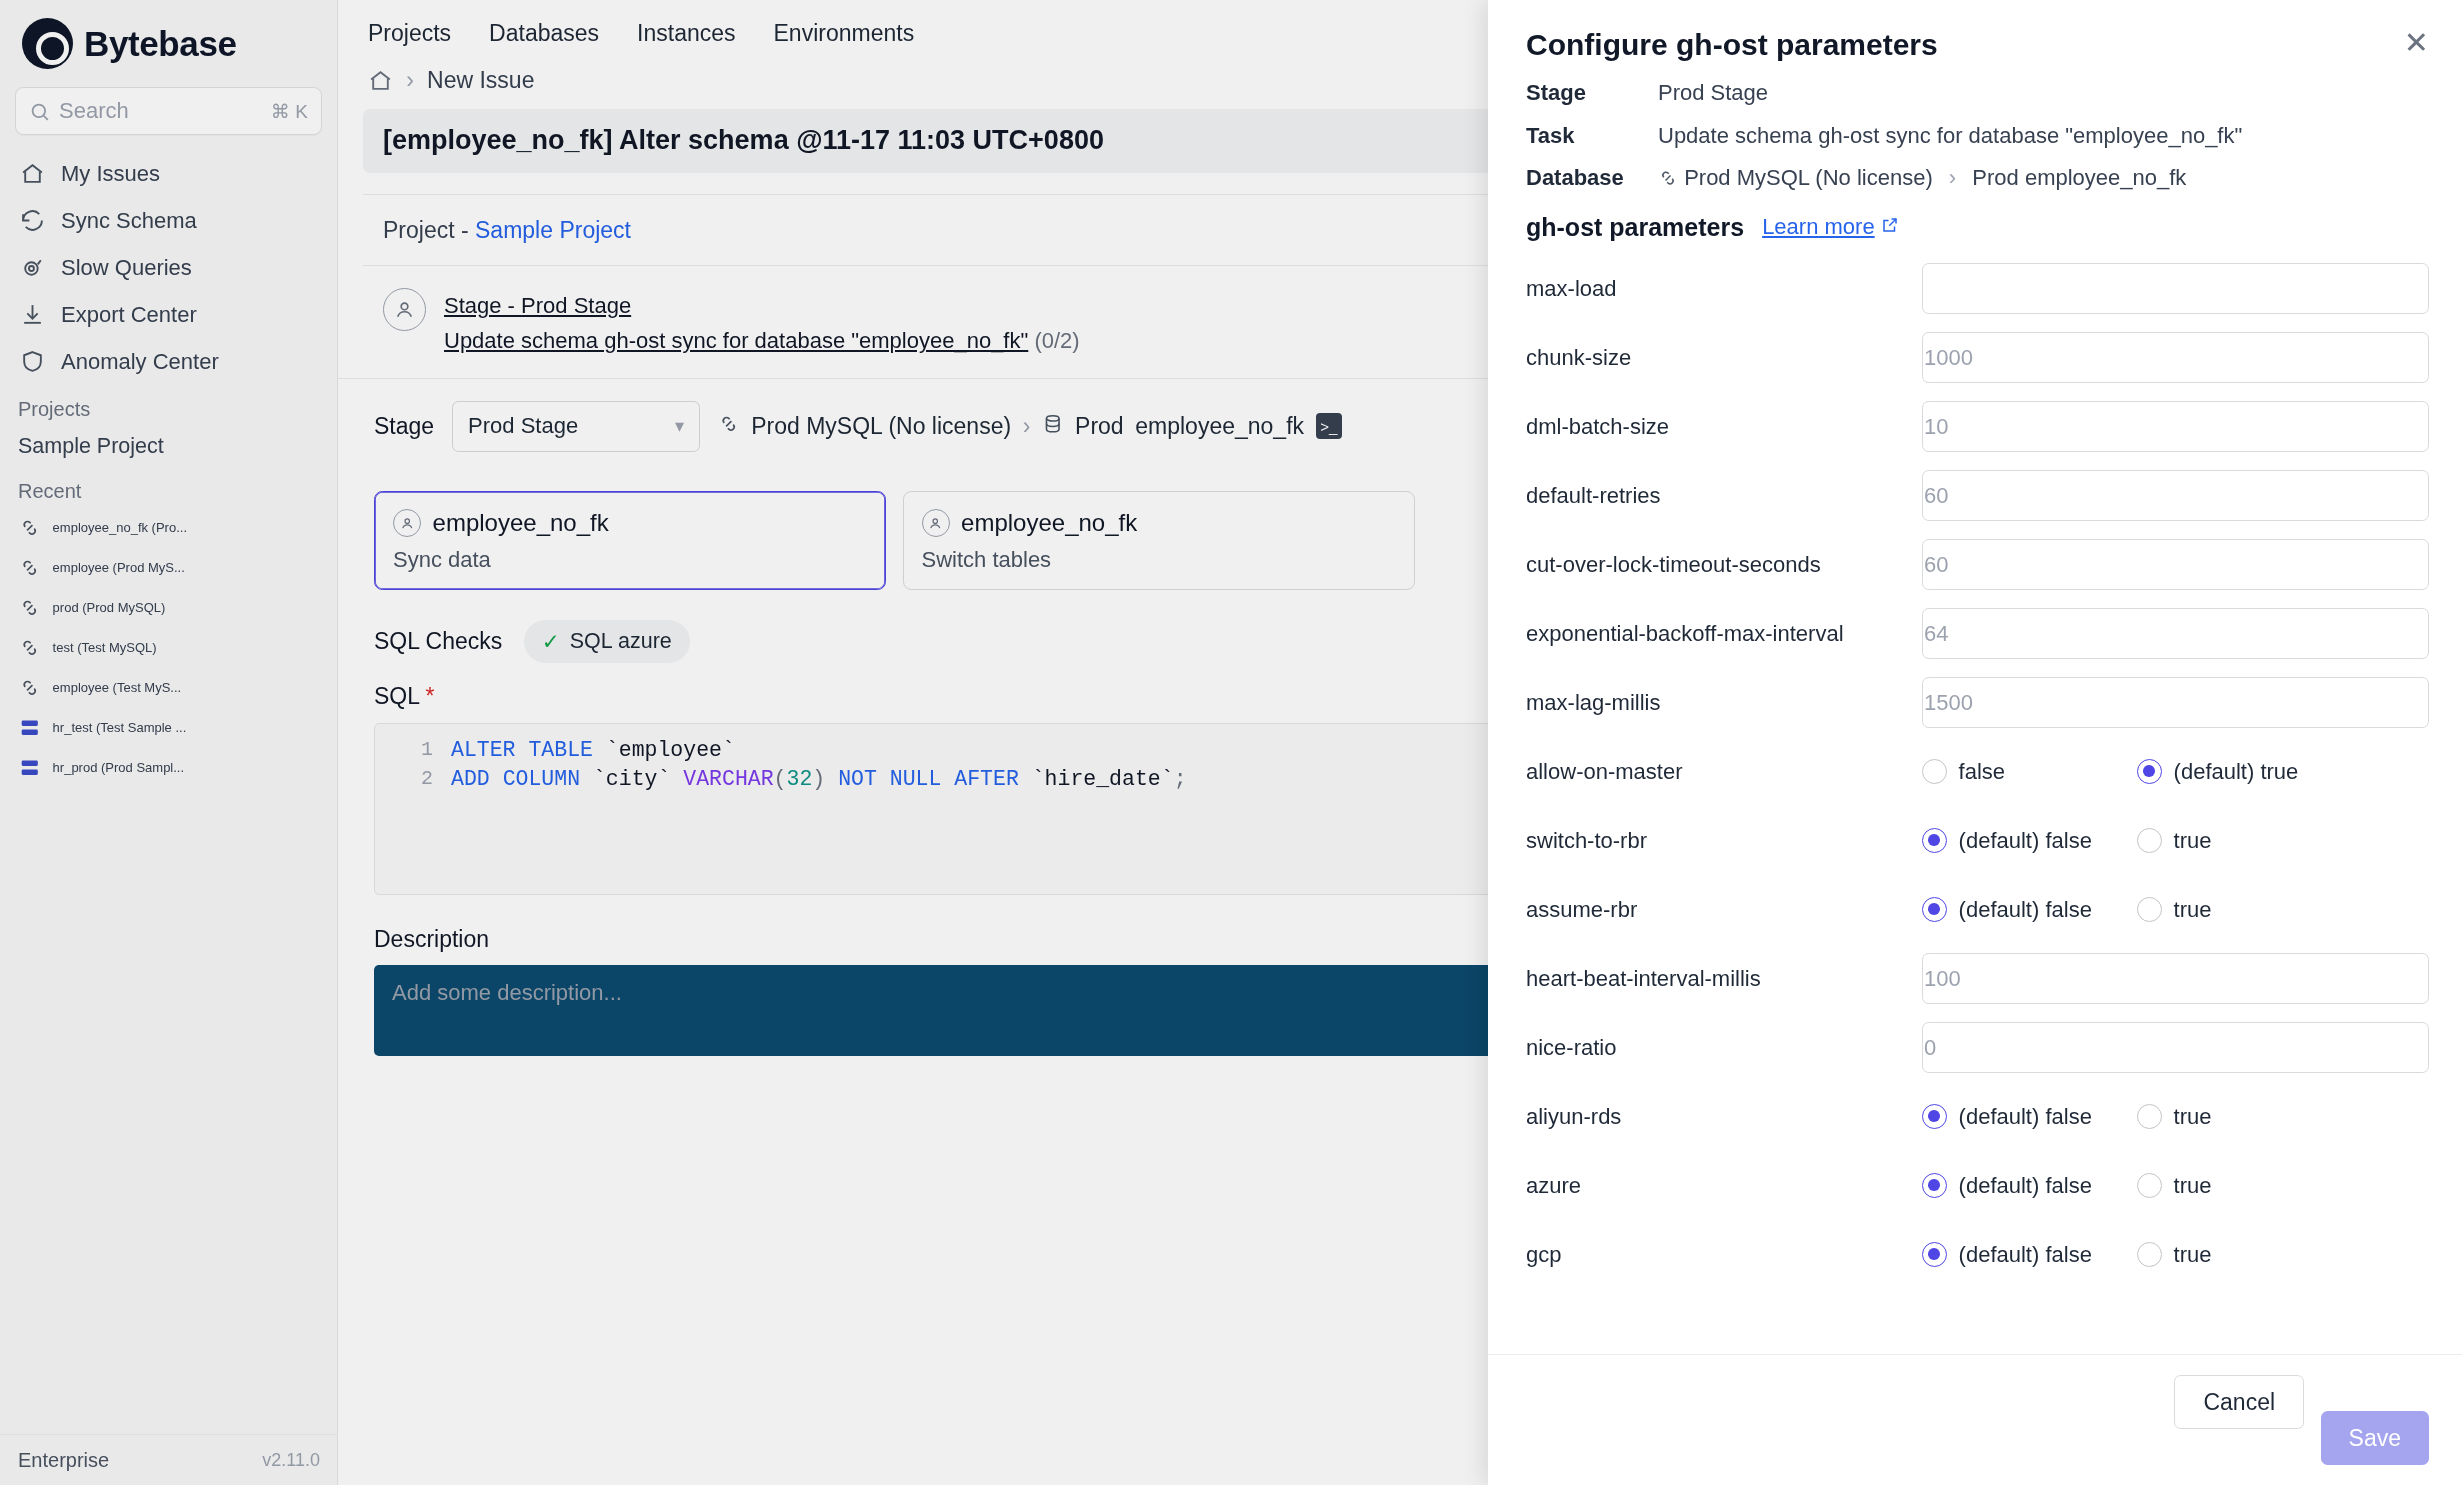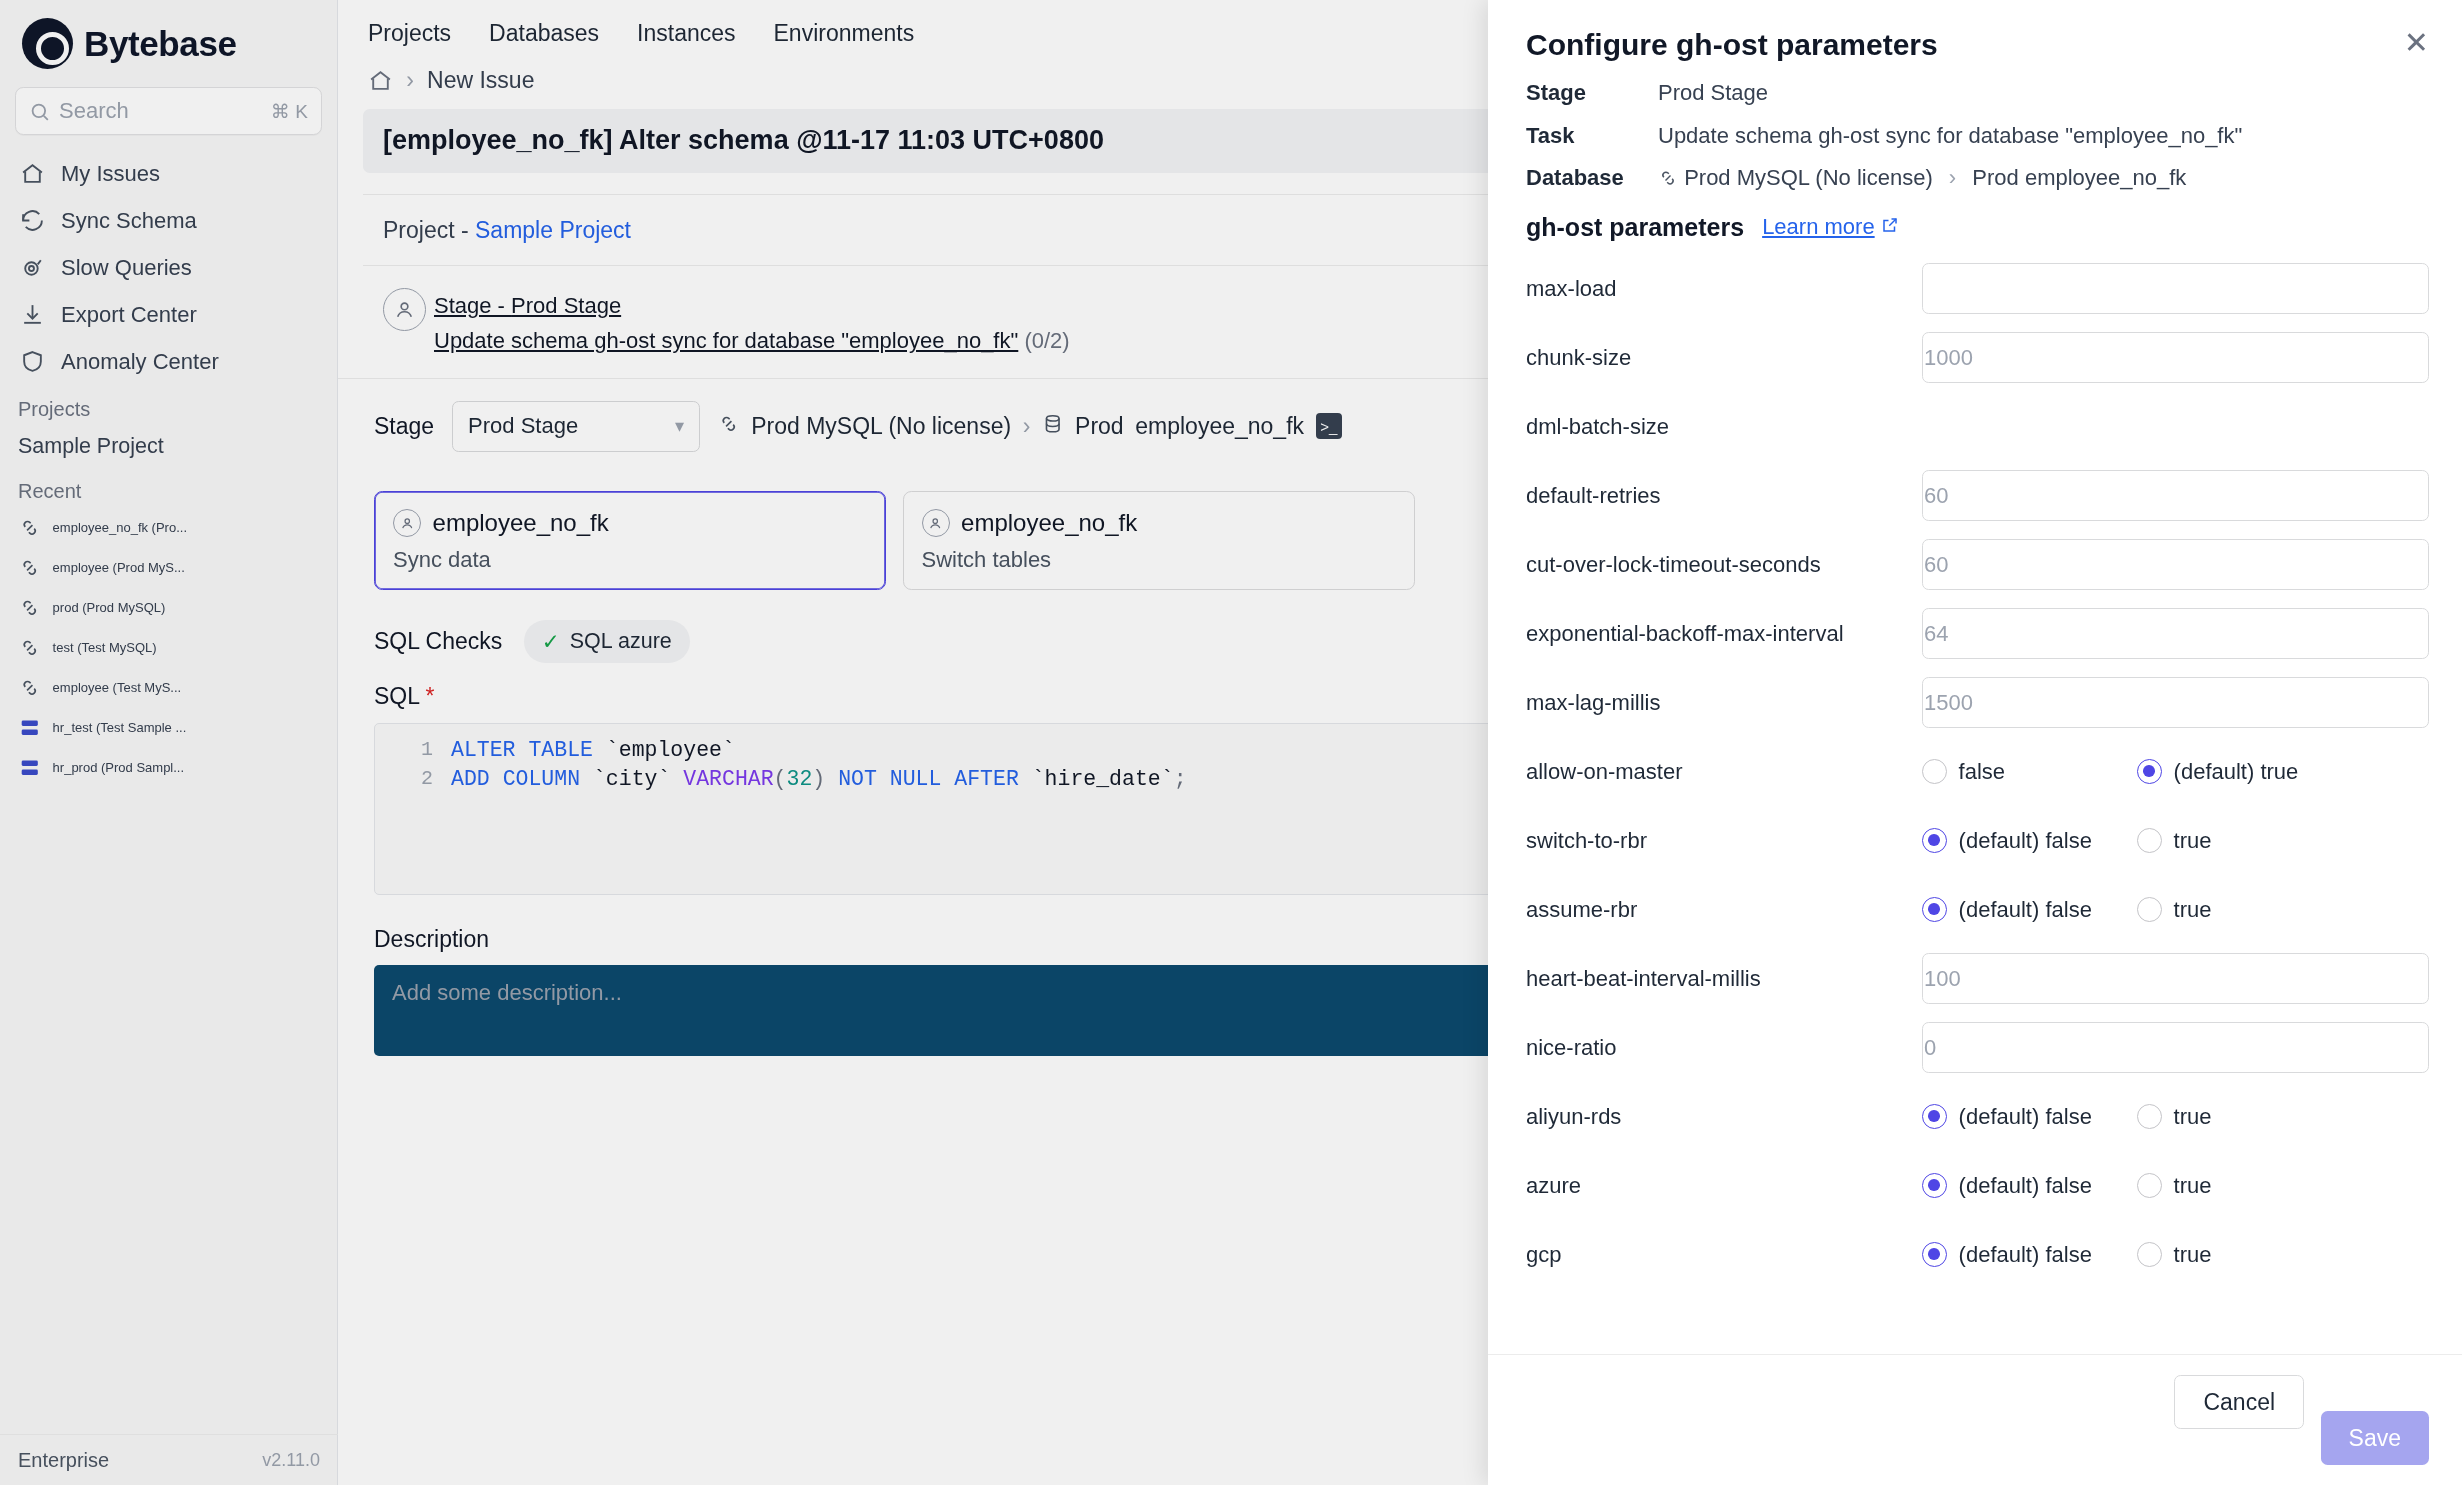--- a/index.html
+++ b/index.html
@@ -59,21 +59,21 @@
   .crumb-sep { color:#9ca3af; }
   .issue-title-bar {
     margin:6.6px 25px 0 25px; background:#f3f4f6; border-radius:6.6px;
     padding:16.5px 20px; font-size:27px; font-weight:700; color:#111827;
   }
   .project-bar {
     margin:21.5px 25px 0 25px; border-top:0.8px solid #ececec; border-bottom:0.8px solid #ececec;
     padding:21.5px 20px; font-size:23px; color:#374151;
   }
   .project-bar a { color:#2563eb; text-decoration:none; }
-  .stage-block { display:flex; gap:8px; padding:21.5px 45px 20px 45px; border-bottom:0.8px solid #ececec; }
+  .stage-block { display:flex; gap:18px; padding:21.5px 45px 20px 45px; border-bottom:0.8px solid #ececec; }
   .stage-avatar {
     width:43px; height:43px; border-radius:50%; border:1.7px solid #9ca3af;
     display:flex; align-items:center; justify-content:center; color:#6b7280; flex:0 0 43px;
   }
   .stage-lines { font-size:22px; color:#111827; line-height:1.6; }
   .stage-lines .ul { text-decoration:underline; }
   .stage-lines .muted { color:#6b7280; }
   .stage-row { display:flex; align-items:center; gap:18px; padding:21.5px 36px 21.5px 36px; }
   .label-strong { font-size:23px; color:#111827; }
   .select {
@@ -503,20 +503,21 @@
     <div class="param-row">
       <div class="param-name">max-load</div>
       <div class="param-input filled"></div>
     </div>
     <div class="param-row">
       <div class="param-name">chunk-size</div>
       <div class="param-input">1000</div>
     </div>
     <div class="param-row">
       <div class="param-name">dml-batch-size</div>
+      <div class="param-input">10</div>
     </div>
     <div class="param-row">
       <div class="param-name">default-retries</div>
       <div class="param-input">60</div>
     </div>
     <div class="param-row">
       <div class="param-name">cut-over-lock-timeout-seconds</div>
       <div class="param-input">60</div>
     </div>
     <div class="param-row">

